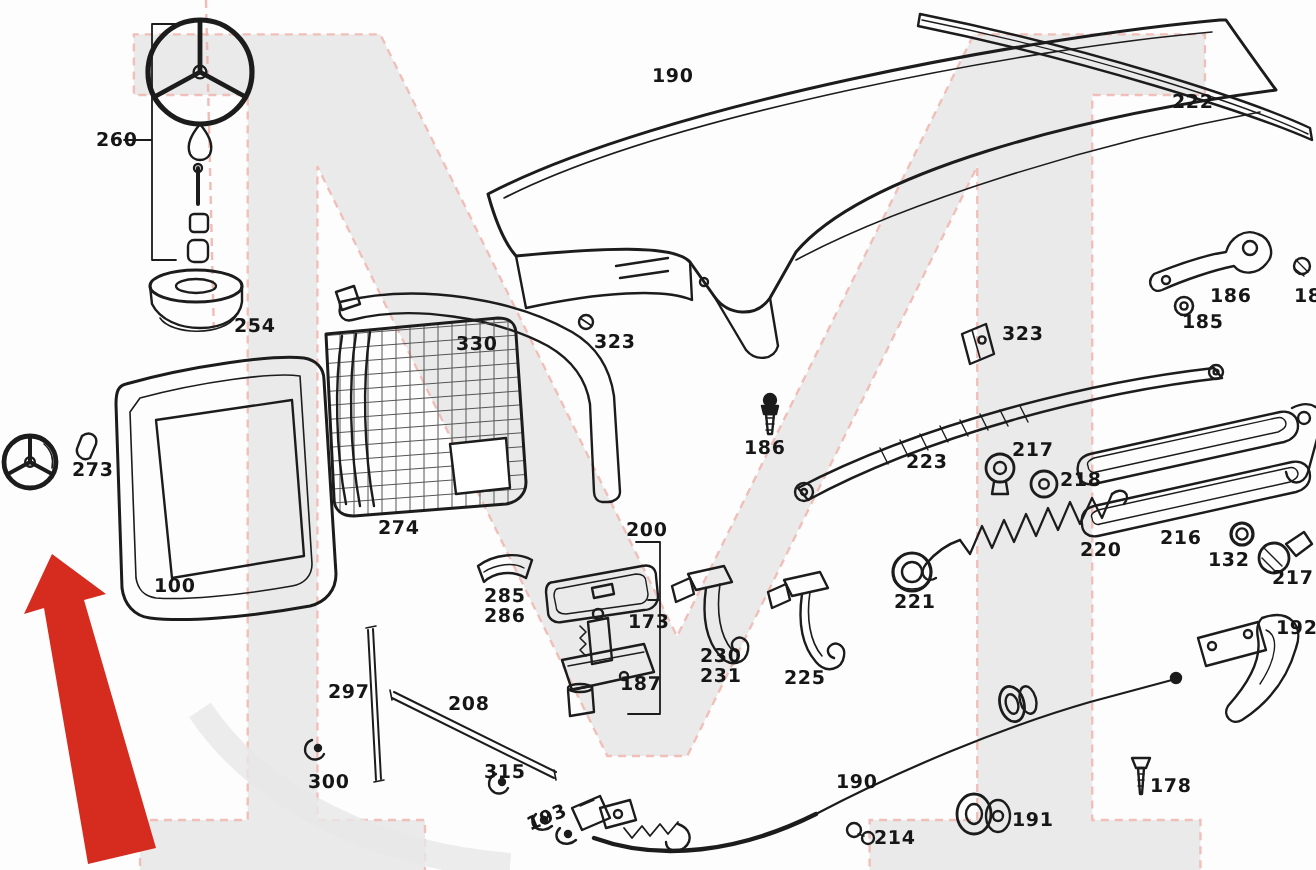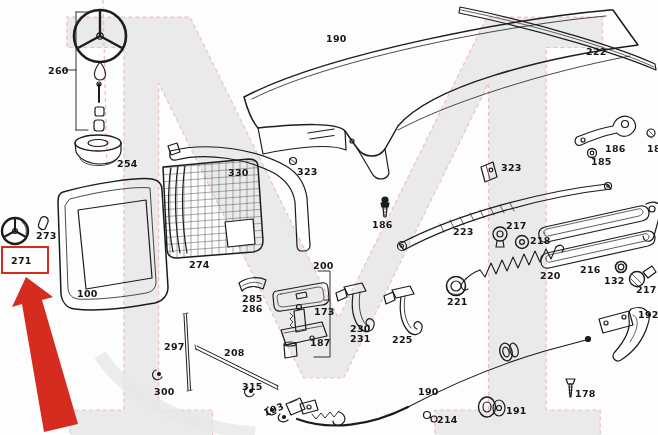--- a/index.html
+++ b/index.html
@@ -280,23 +280,20 @@
         <path d="M300,404 L315,400 L318,410 L303,414 Z"></path>
         <circle cx="309" cy="407" r="2"></circle>
         <path d="M312,414 l4,5 l5,-6 l4,5 l5,-6 l4,5 l5,-6" stroke-width="0.9"></path>
         <path d="M339,412 C345,414 347,420 342,424 C338,427 333,425 333,421"></path>
       </g>
     </g>
 
     <polygon points="26,277 53,297 42,300 78,424 44,432 22,304 12,307" fill="#d62b1f"></polygon>
   </svg>
 
-  <div id="hl-box">
-    <span class="lbl" style="position:static">271</span>
-  </div>
 
   <span class="lbl" style="left:326px;top:33px">190</span>
   <span class="lbl" style="left:586px;top:46px">222</span>
   <span class="lbl" style="left:48px;top:65px">260</span>
   <span class="lbl" style="left:117px;top:158px">254</span>
   <span class="lbl" style="left:36px;top:230px">273</span>
   <span class="lbl" style="left:77px;top:288px">100</span>
   <span class="lbl" style="left:228px;top:167px">330</span>
   <span class="lbl" style="left:297px;top:166px">323</span>
   <span class="lbl" style="left:189px;top:259px">274</span>

